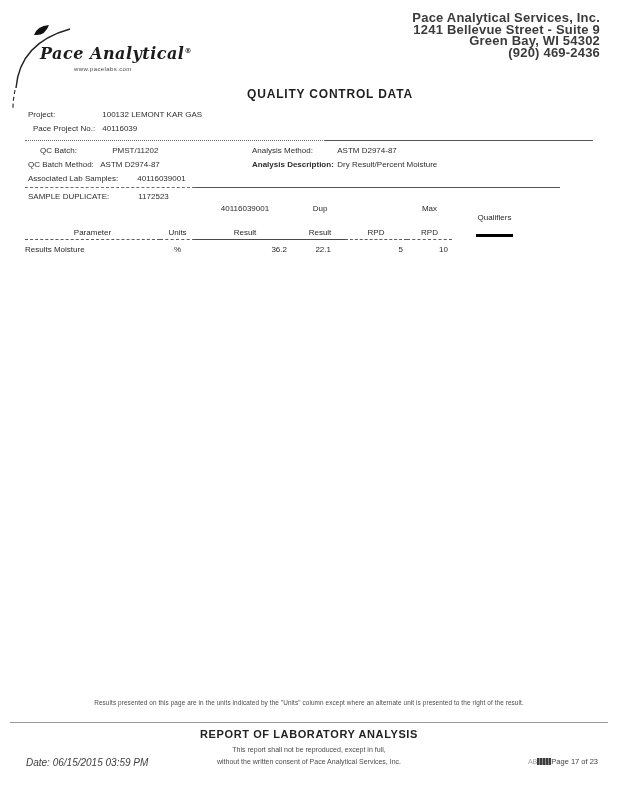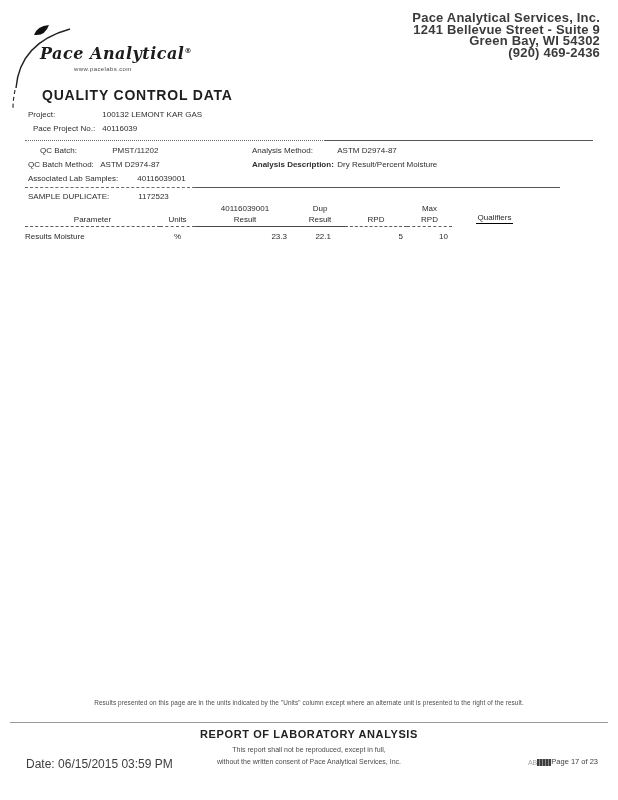--- a/index.html
+++ b/index.html
@@ -31,21 +31,21 @@
   }
   .letterhead {
     position: absolute; right: 18px; top: 12px;
     text-align: right; font-size: 13px; font-weight: 700;
     color: #3b3b3b; line-height: 11.5px; letter-spacing: 0.2px;
   }
 
   
   .doc-title {
     position: absolute; left: 42px; right: 0; top: 87px;
-    font-size: 14px; font-weight: 700;
+    text-align: center; font-size: 12px; font-weight: 700;
     color: #1e1e1e; letter-spacing: 0.8px;
   }
 
   
   .kv { position: absolute; font-size: 8px; color: #2e2e2e; white-space: nowrap; }
   .kv .lbl { display: inline-block; }
   .kv .val { display: inline-block; }
 
   
   .rule { position: absolute; height: 0; }
@@ -66,36 +66,36 @@
   .qc-table tr.h2 td.u-dash { border-bottom: 1px dashed #5c5c5c; margin-top: 40px; }
   .qc-table tr.h2 td.u-solid { border-bottom: 1px solid #4a4a4a; }
   .qc-table tr.data td { padding-top: 5px; }
   .qc-table .c1 { text-align: left; }
   .qc-table tr.h2 .c1 { text-align: center; }
   .qc-table tr.data .num { text-align: right; }
   .qc-table tr.data .c3 { padding-right: 8px; }
   .qc-table tr.data .c4 { padding-right: 14px; }
   .qc-table tr.data .c5 { padding-right: 4px; }
   .qc-table tr.data .c6 { padding-right: 4px; }
-  .uq { display: inline-block; border-bottom: 1px solid #000000; padding: 0 2px 1px 2px; }
+  .uq { display: inline-block; border-bottom: 3px solid #000000; padding: 0 2px 12px 2px; }
 
   
   .footnote {
     position: absolute; left: 0; right: 0; top: 699px;
     text-align: center; font-size: 6.4px; color: #4c4c4c; letter-spacing: 0.1px;
   }
   .report-title {
     position: absolute; left: 0; right: 0; top: 728px;
     text-align: center; font-size: 11px; font-weight: 700;
     color: #222; letter-spacing: 0.6px;
   }
   .notice1 { position: absolute; left: 0; right: 0; top: 746px; text-align: center; font-size: 7px; color: #4c4c4c; }
   .notice2 { position: absolute; left: 0; right: 0; top: 758px; text-align: center; font-size: 7px; color: #4c4c4c; }
-  .footer-date { position: absolute; left: 26px; top: 757px; font-size: 12px; color: #3e3e3e; }
-  .footer-right { position: absolute; right: 20px; top: 757px; font-size: 7.5px; color: #3e3e3e; display: flex; align-items: flex-end; gap: 0; }
+  .footer-date { position: absolute; left: 26px; top: 757px; font-size: 10px; color: #3e3e3e; font-style: italic; }
+  .footer-right { position: absolute; right: 20px; top: 757px; font-size: 7.5px; color: #3e3e3e; display: flex; align-items: center; gap: 0; }
   .initials { color: #a2a2a2; font-size: 7px; }
   .mark {
     display: inline-block; width: 14px; height: 7px;
     background: repeating-linear-gradient(90deg, #3c3c3c 0 2px, #8d8d8d 2px 3px);
   }
 </style>
 </head>
 <body>
 
 <div class="page">
@@ -185,21 +185,21 @@
       <td class="u-dash">Units</td>
       <td class="u-solid">Result</td>
       <td class="u-solid">Result</td>
       <td class="u-dash">RPD</td>
       <td class="u-dash">RPD</td>
       <td><span class="uq">Qualifiers</span></td>
     </tr>
     <tr class="data">
       <td class="c1">Results Moisture</td>
       <td style="text-align:center;">%</td>
-      <td class="num c3">23.3</td>
+      <td class="num c3">36.2</td>
       <td class="num c4">22.1</td>
       <td class="num c5">5</td>
       <td class="num c6">10</td>
       <td></td>
     </tr>
   </tbody>
     </table>
 
   <div class="footnote">Results presented on this page are in the units indicated by the "Units" column except where an alternate unit is presented to the right of the result.</div>
 

